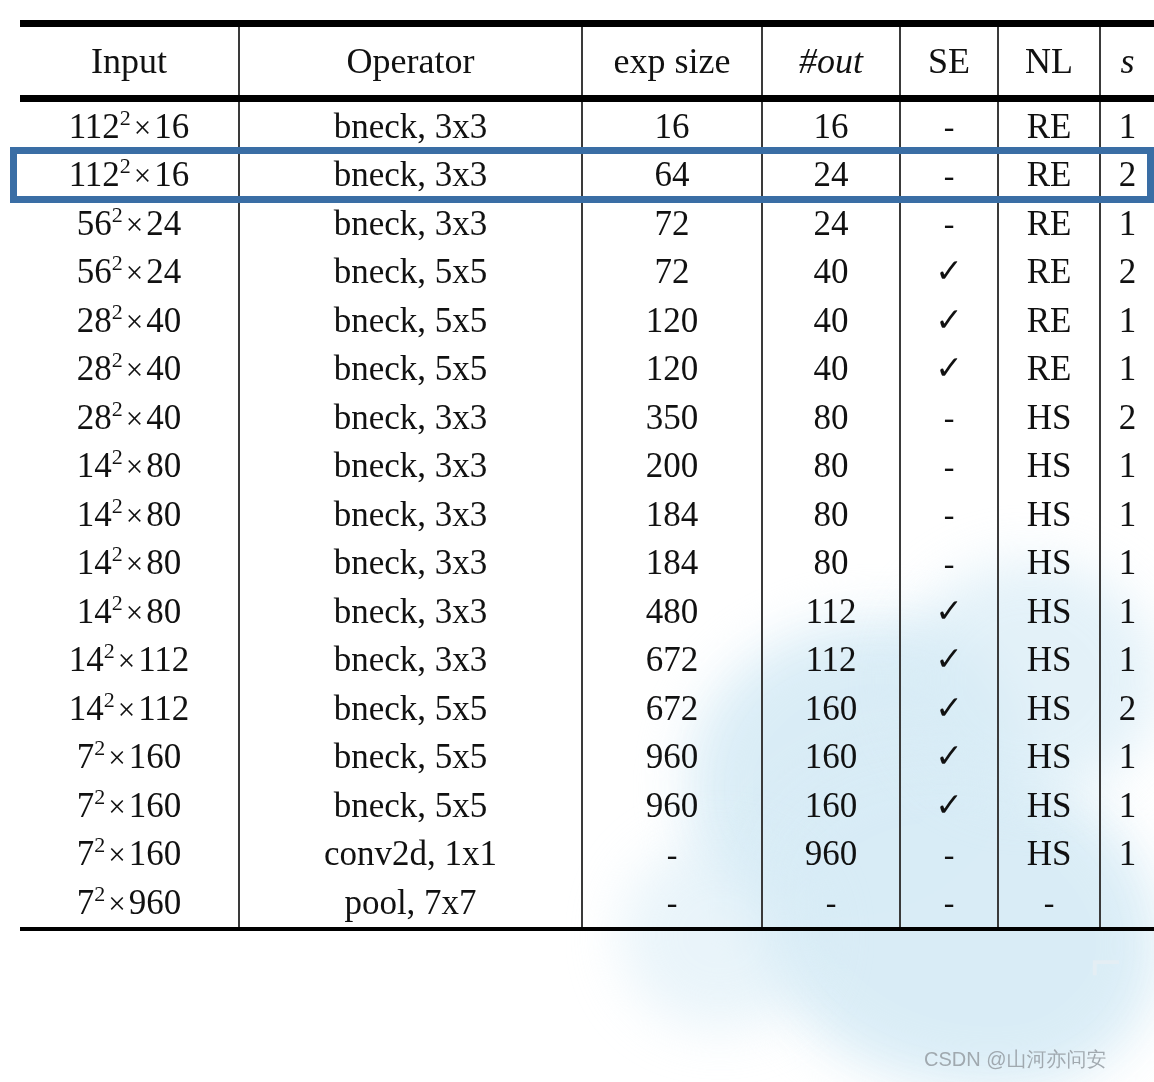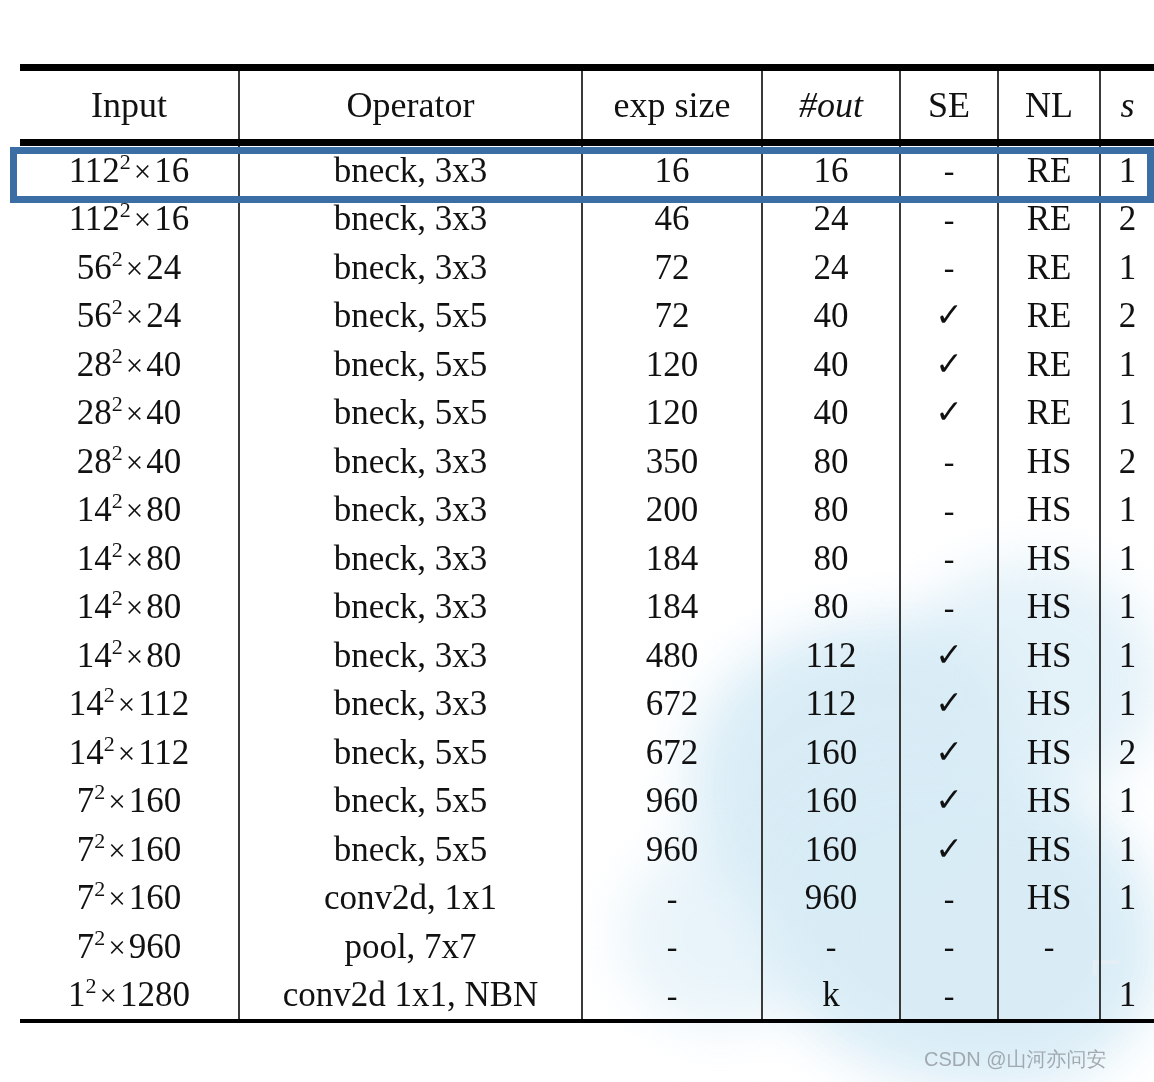--- a/index.html
+++ b/index.html
@@ -32,21 +32,20 @@
 
   
   #table-wrap {
     position: absolute; left: 20px; top: 20px;
     width: 1134px; height: 1058px; z-index: 2;
   }
   table#arch-table {
     border-collapse: collapse;
     width: 1134px;
     table-layout: fixed;
-    margin-top: 44px;
   }
   table#arch-table td, table#arch-table th {
     padding: 0;
     text-align: center;
     vertical-align: middle;
     font-weight: normal;
     white-space: nowrap;
   }
 
   
@@ -150,21 +149,21 @@
           <td class="vsep">bneck, 3x3</td>
           <td class="vsep">16</td>
           <td class="vsep">16</td>
           <td class="vsep dash">-</td>
           <td class="vsep">RE</td>
           <td class="vsep">1</td>
         </tr>
         <tr>
           <td>112<span class="sq">2</span><span class="times">×</span>16</td>
           <td class="vsep">bneck, 3x3</td>
-          <td class="vsep">46</td>
+          <td class="vsep">64</td>
           <td class="vsep">24</td>
           <td class="vsep dash">-</td>
           <td class="vsep">RE</td>
           <td class="vsep">2</td>
         </tr>
         <tr>
           <td>56<span class="sq">2</span><span class="times">×</span>24</td>
           <td class="vsep">bneck, 3x3</td>
           <td class="vsep">72</td>
           <td class="vsep">24</td>
@@ -290,29 +289,20 @@
           <td class="vsep">1</td>
         </tr>
         <tr>
           <td>7<span class="sq">2</span><span class="times">×</span>960</td>
           <td class="vsep">pool, 7x7</td>
           <td class="vsep dash">-</td>
           <td class="vsep dash">-</td>
           <td class="vsep dash">-</td>
           <td class="vsep dash">-</td>
           <td class="vsep"></td>
-        </tr>
-        <tr>
-          <td>1<span class="sq">2</span><span class="times">×</span>1280</td>
-          <td class="vsep">conv2d 1x1, NBN</td>
-          <td class="vsep dash">-</td>
-          <td class="vsep">k</td>
-          <td class="vsep dash">-</td>
-          <td class="vsep"></td>
-          <td class="vsep">1</td>
         </tr>
       </tbody>
     <tfoot>
       <tr>
         <td colspan="7" class="rule-bot"></td>
       </tr>
     </tfoot>
   </table>
 </div>
 

